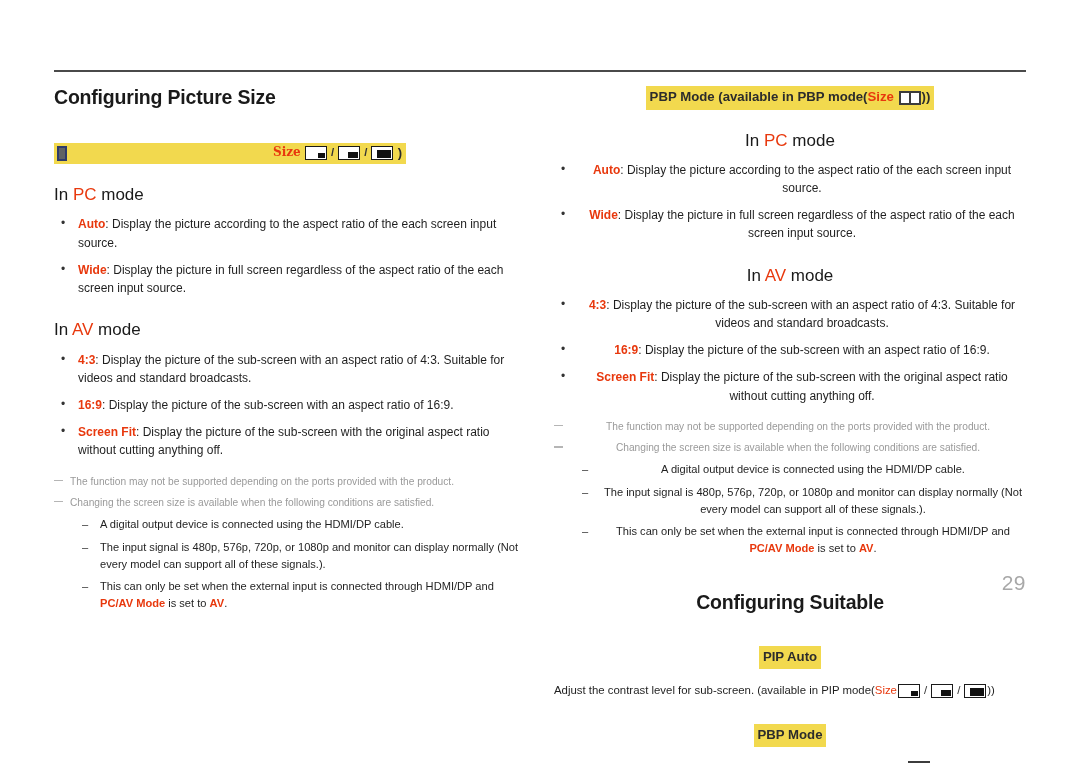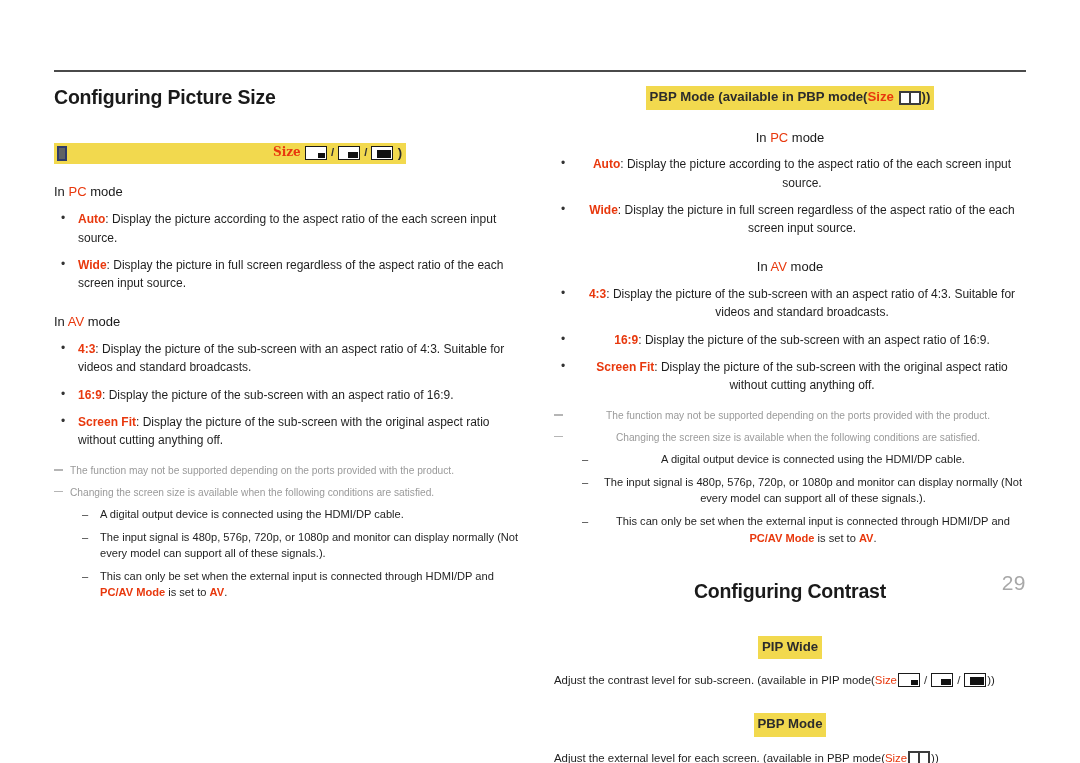--- a/index.html
+++ b/index.html
@@ -89,21 +89,21 @@
     position: absolute;
     right: 4px; top: 2px;
     font-size: 13px;
     color: #2c2c2c;
   }
 
   .accent { color: #e8380d; }
   .accent-b { color: #e8380d; font-weight: 600; }
 
   h3.sub-head {
-    font-size: 13px;
+    font-size: 17px;
     font-weight: 400;
     color: #1a1a1a;
     margin: 22px 0 9px 0;
     line-height: 1.3;
   }
   h3.sub-head:first-of-type { margin-top: 20px; }
 
   ul.bullets { list-style: none; margin: 0; padding: 0; }
   ul.bullets > li {
     position: relative;
@@ -296,23 +296,23 @@
       <div class="note-row">The function may not be supported depending on the ports provided with the product.</div>
       <div class="note-row">Changing the screen size is available when the following conditions are satisfied.</div>
       <ul class="dash-list">
         <li>A digital output device is connected using the HDMI/DP cable.</li>
         <li>The input signal is 480p, 576p, 720p, or 1080p and monitor can display normally (Not every model can support all of these signals.).</li>
         <li><span>This can only be set when the external input is connected through HDMI/DP and </span><span class="accent-b">PC/AV Mode</span><span> is set to </span><span class="accent-b">AV</span><span>.</span></li>
       </ul>
     </div>
 
     <div class="contrast-block">
-      <h1 class="section-title">Configuring Contrast</h1>
-
-      <div class="hl-bar first">PIP Wide</div>
+      <h1 class="section-title">Configuring Suitable</h1>
+
+      <div class="hl-bar first">PIP Auto</div>
       <p class="contrast-para">
           <span>Adjust the contrast level for sub-screen. (available in PIP mode(</span>
           <span class="accent">Size</span>
           <span class="pip-icon s">
             <i></i>
           </span>
           <span class="sep">/</span>
           <span class="pip-icon m">
             <i></i>
           </span>

